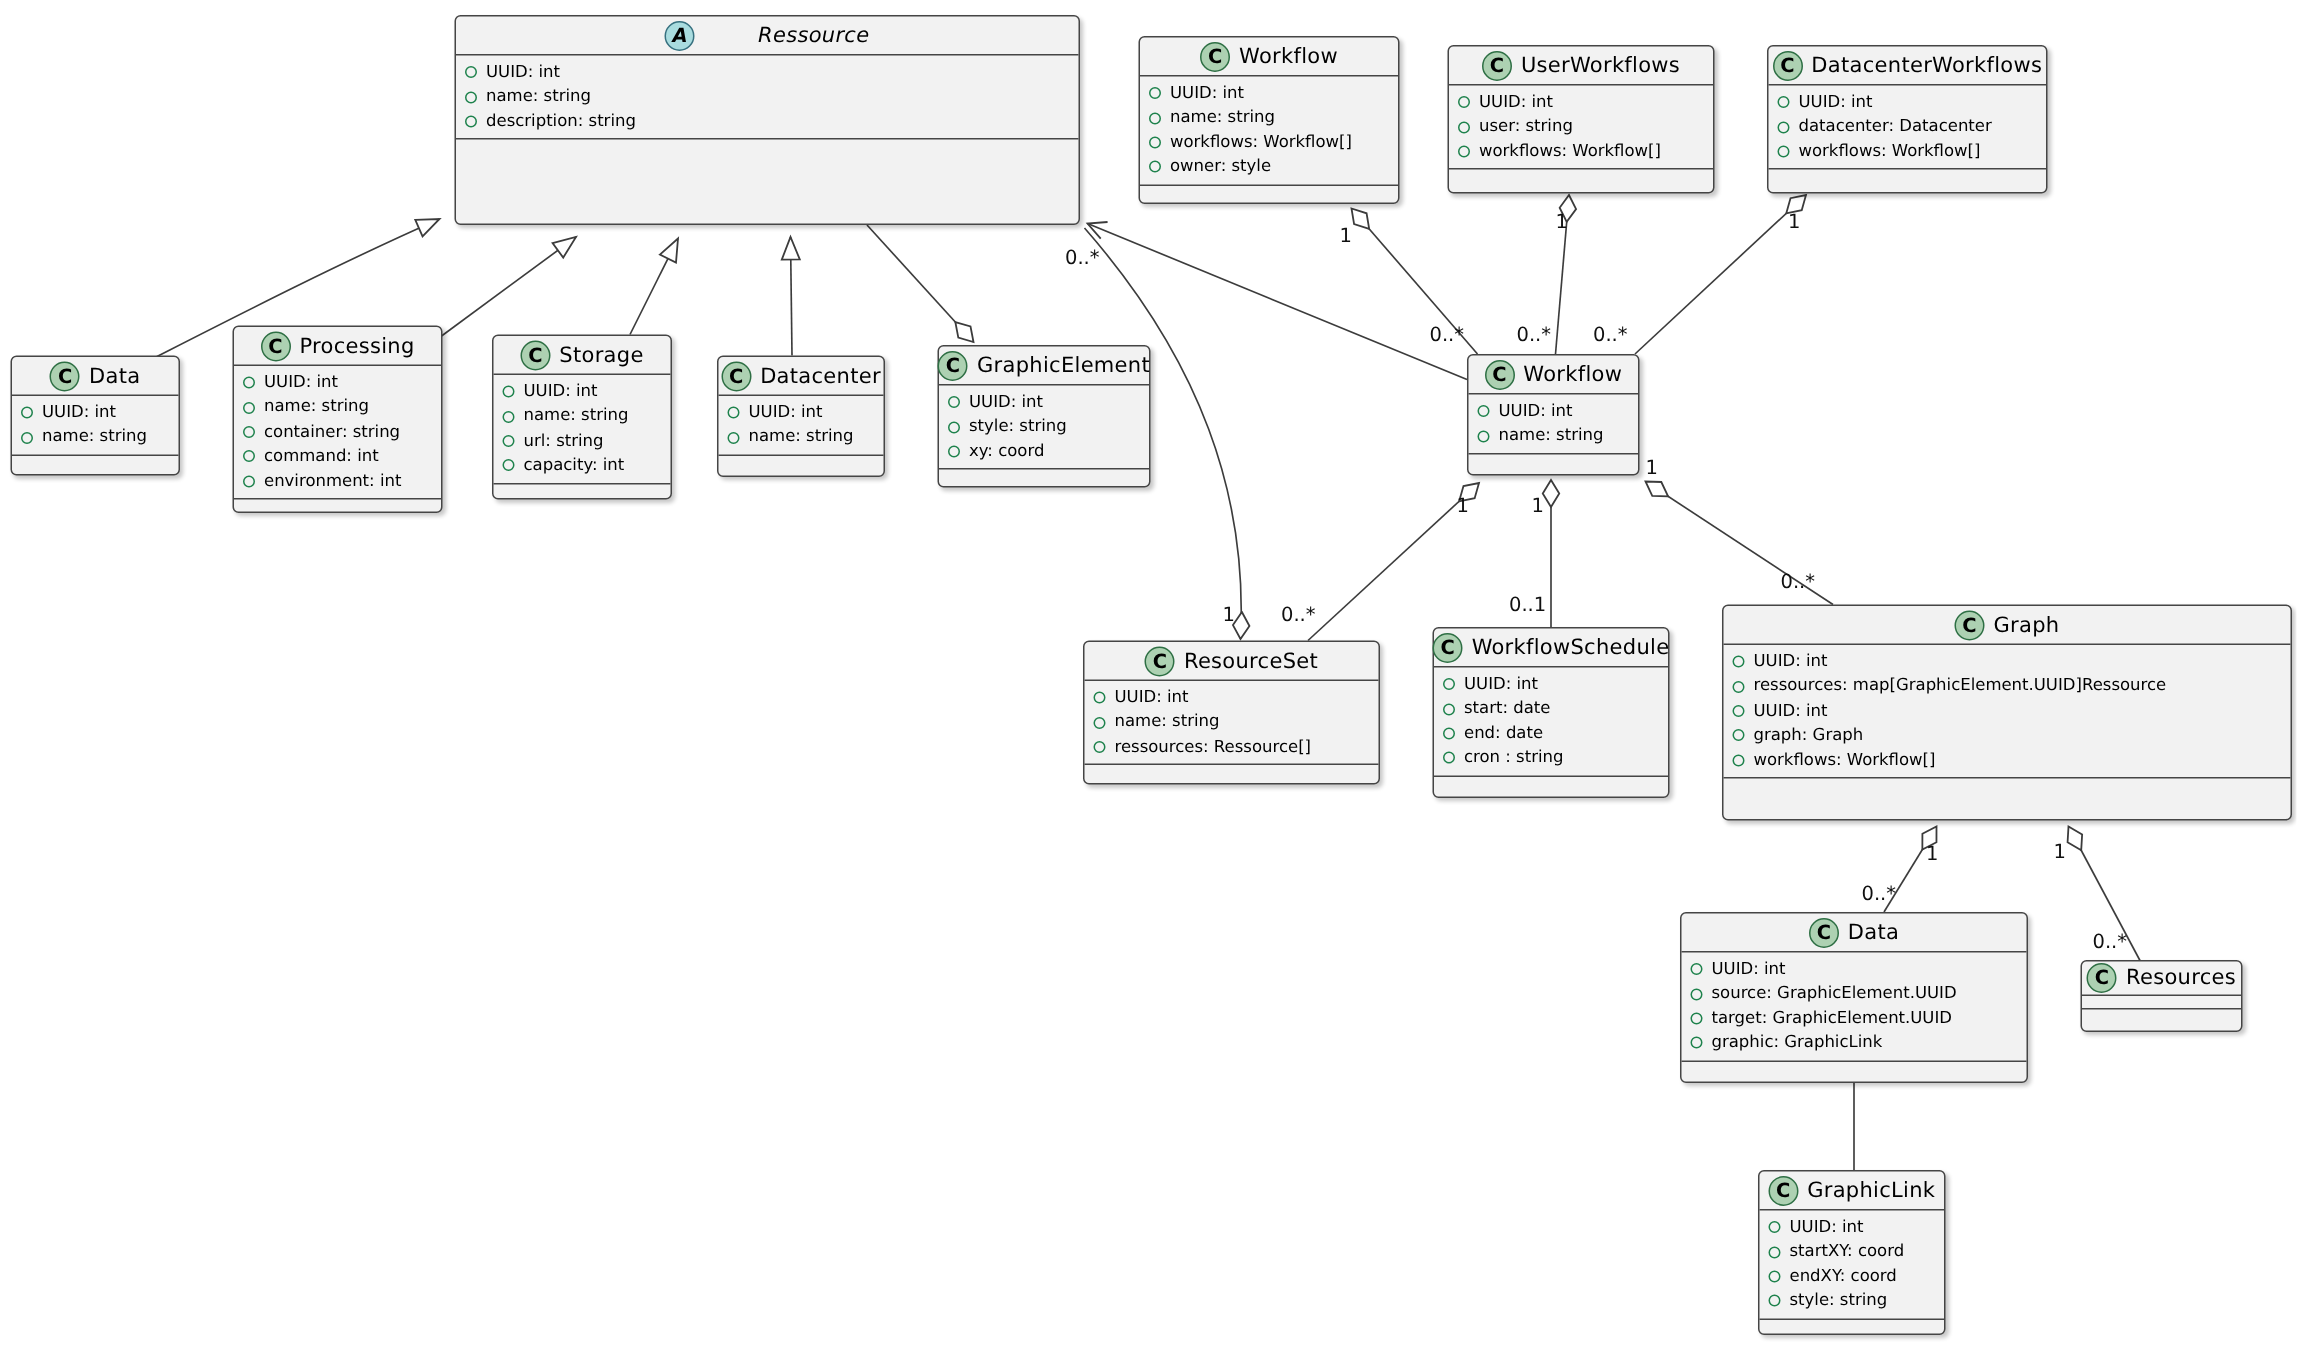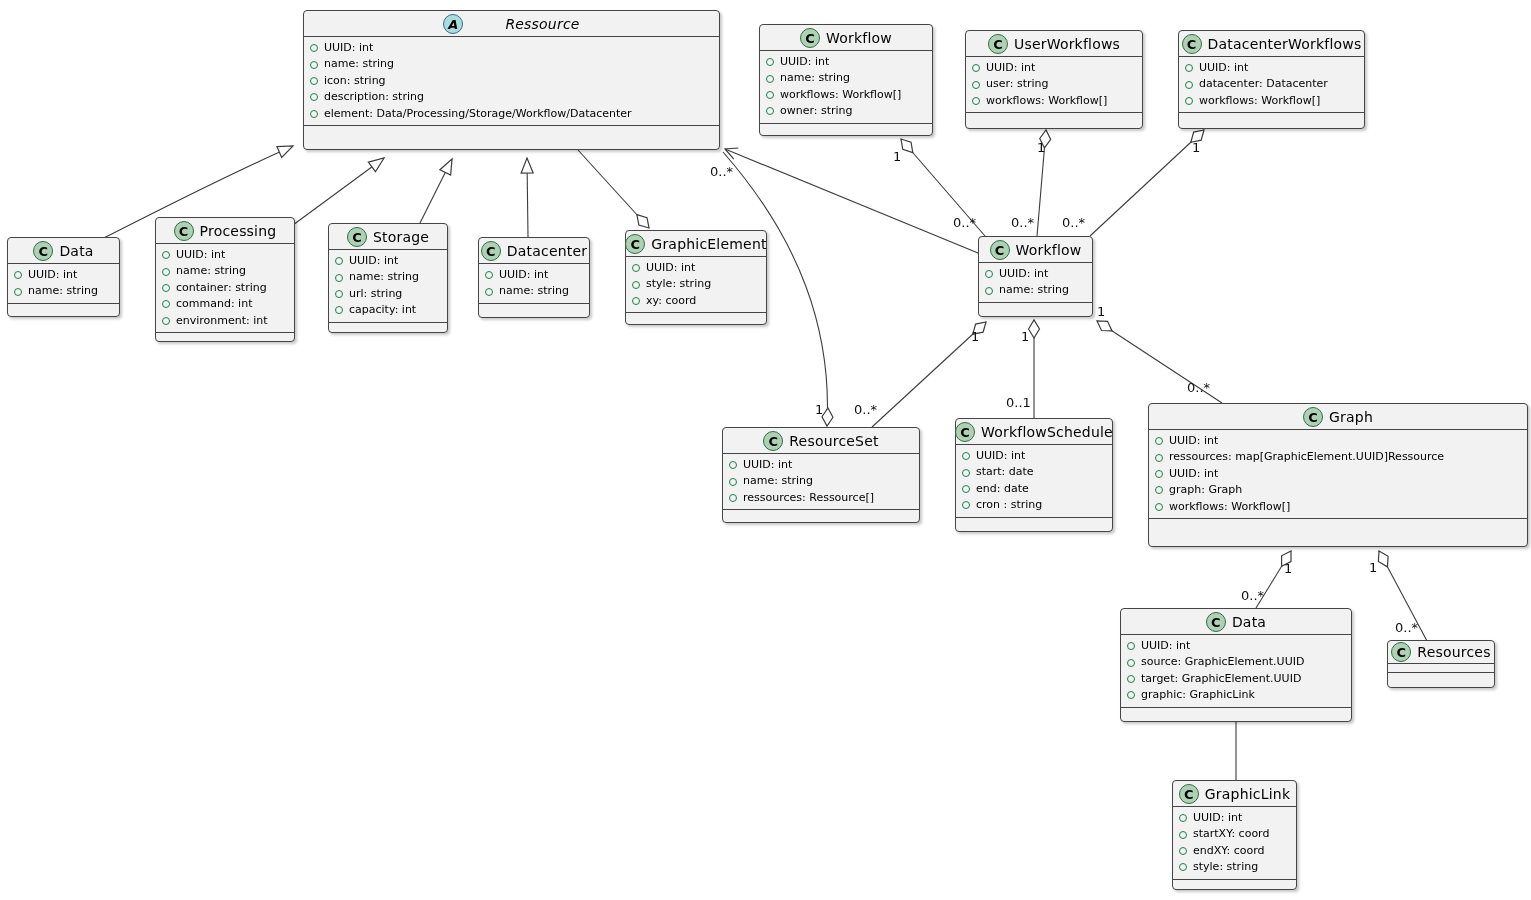--- a/index.html
+++ b/index.html
@@ -97,30 +97,22 @@
         <div class="attr-row">
           <span class="attr-dot"></span>
           <span class="attr-text">UUID: int</span>
         </div>
         <div class="attr-row">
           <span class="attr-dot"></span>
           <span class="attr-text">name: string</span>
         </div>
         <div class="attr-row">
           <span class="attr-dot"></span>
-          <span class="attr-text">icon: string</span>
-        </div>
-        <div class="attr-row">
-          <span class="attr-dot"></span>
           <span class="attr-text">description: string</span>
         </div>
-        <div class="attr-row">
-          <span class="attr-dot"></span>
-          <span class="attr-text">element: Data/Processing/Storage/Workflow/Datacenter</span>
-        </div>
       </div>
     <div class="methods"></div>
   </div>
 
   <div class="cls" style="left:759px;top:24px;width:174px;height:112px">
     <div class="cls-head">
       <span class="badge c">C</span>
       <span class="cname">Workflow</span>
     </div>
     <div class="attrs">
@@ -131,21 +123,21 @@
         <div class="attr-row">
           <span class="attr-dot"></span>
           <span class="attr-text">name: string</span>
         </div>
         <div class="attr-row">
           <span class="attr-dot"></span>
           <span class="attr-text">workflows: Workflow[]</span>
         </div>
         <div class="attr-row">
           <span class="attr-dot"></span>
-          <span class="attr-text">owner: string</span>
+          <span class="attr-text">owner: style</span>
         </div>
       </div>
     <div class="methods"></div>
   </div>
 
   <div class="cls" style="left:965px;top:30px;width:178px;height:99px">
     <div class="cls-head">
       <span class="badge c">C</span>
       <span class="cname">UserWorkflows</span>
     </div>

